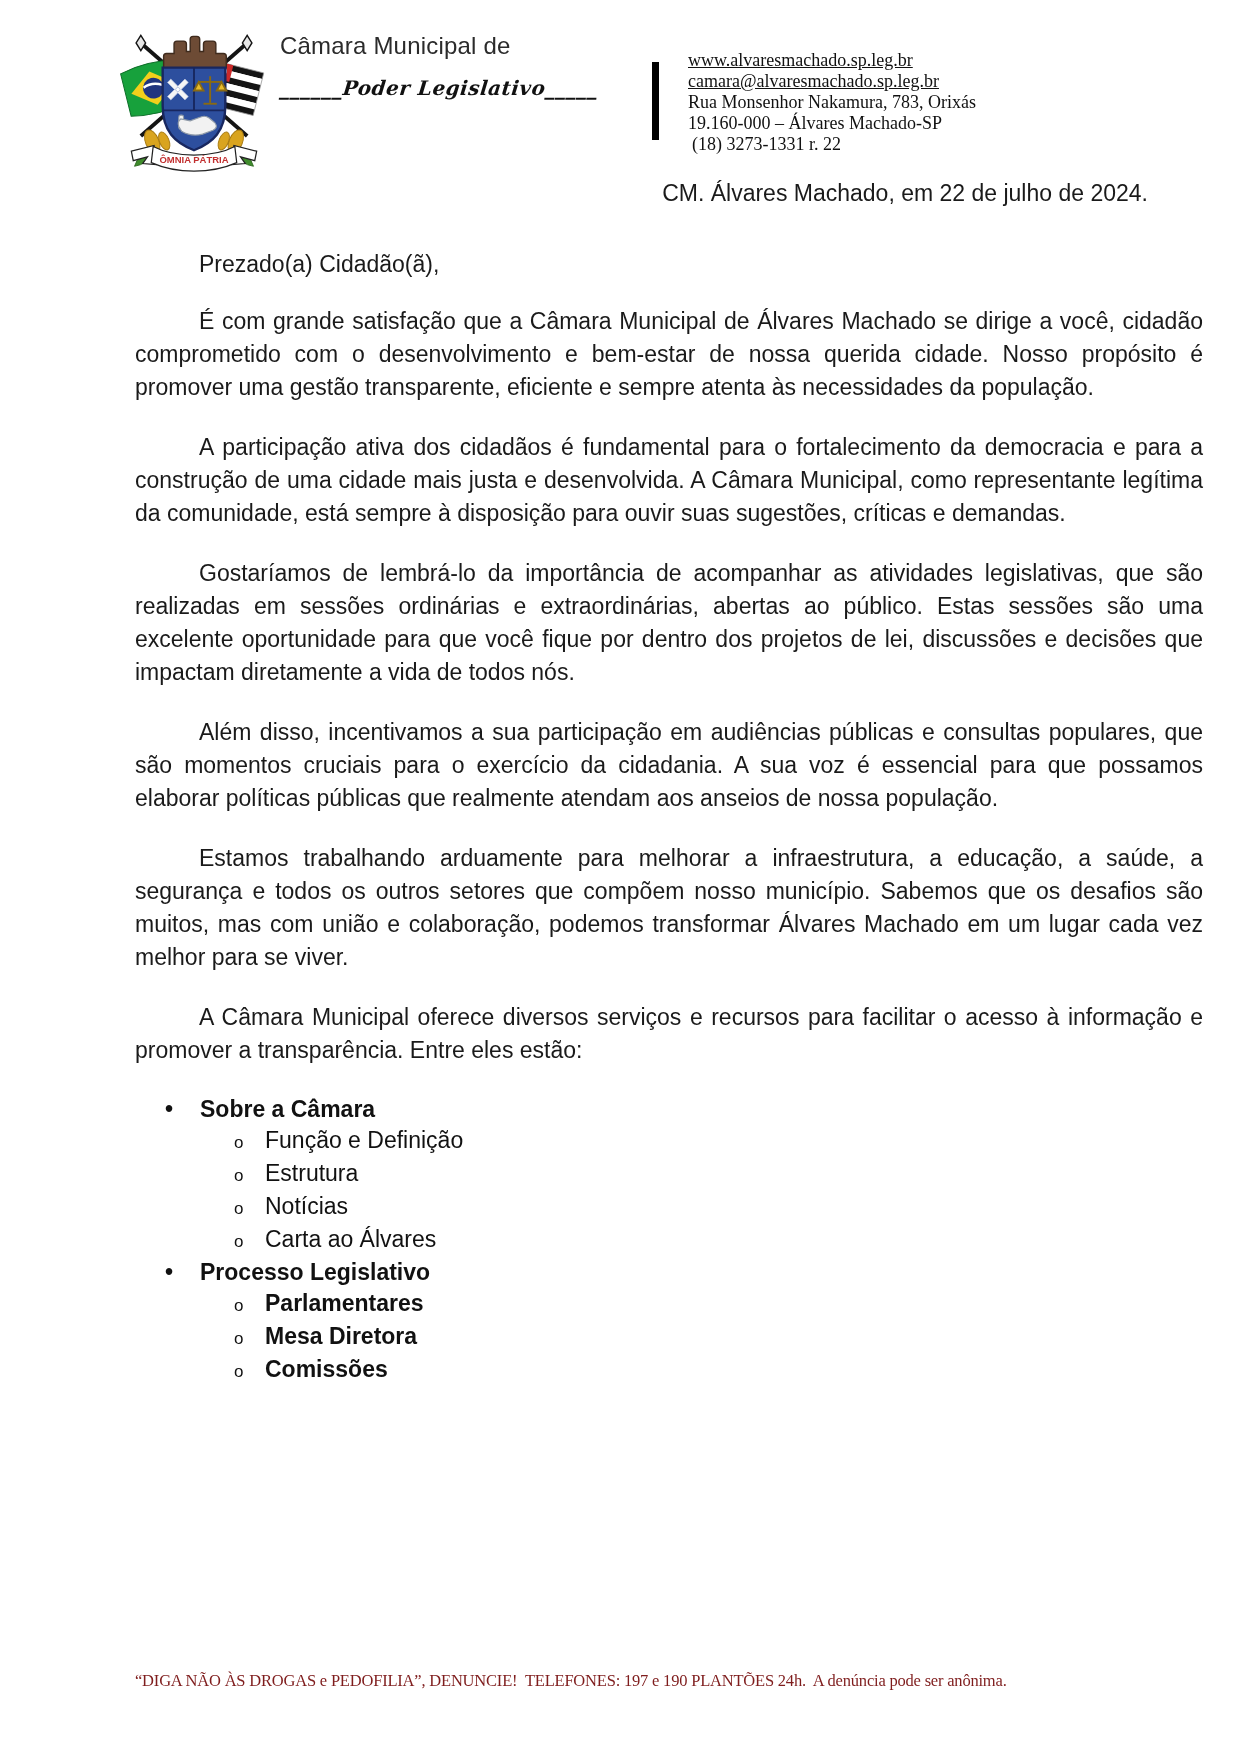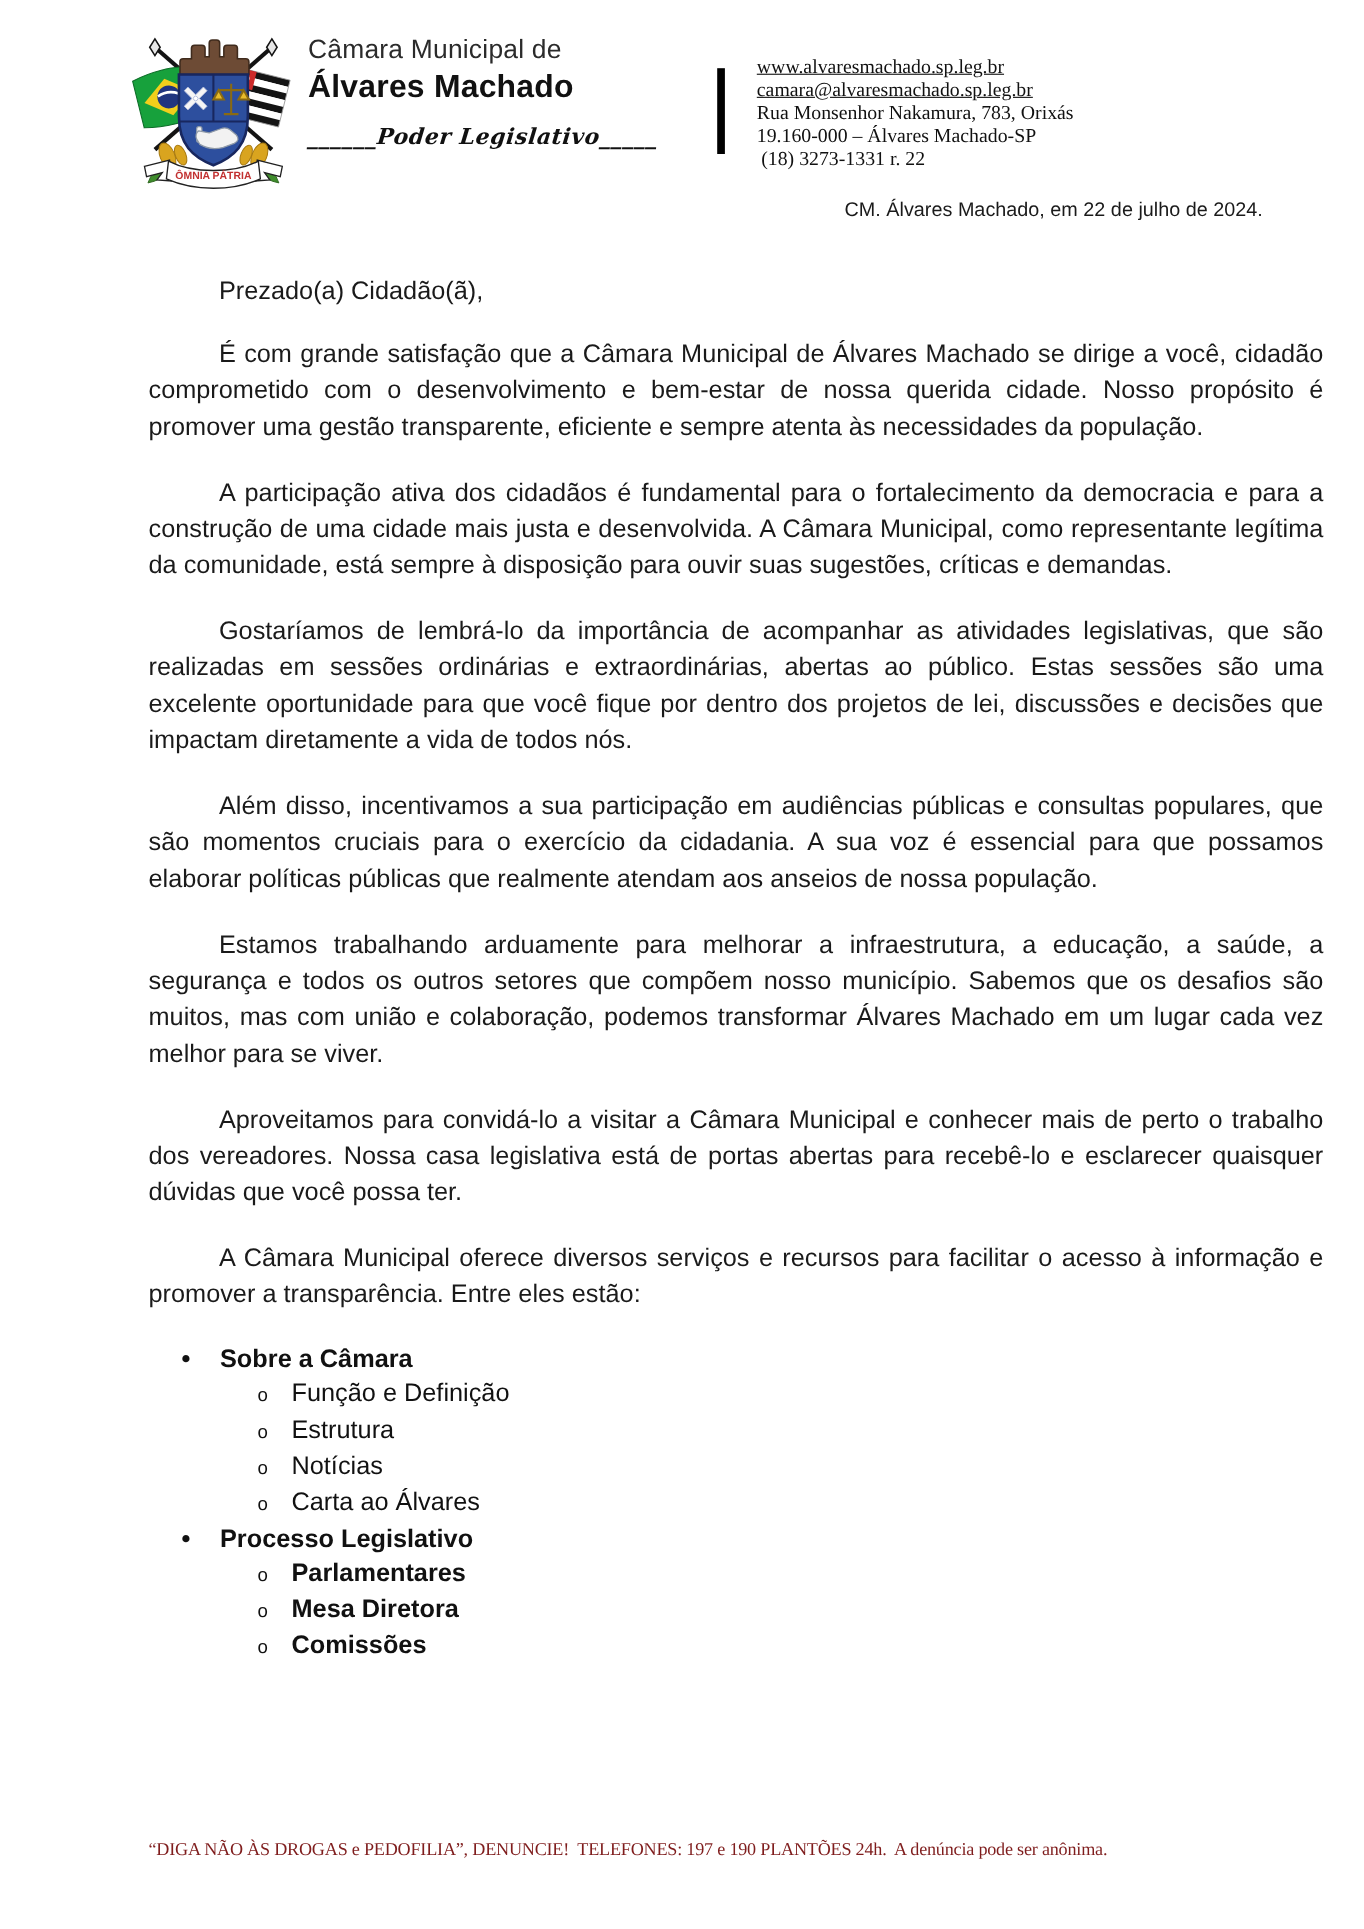--- a/index.html
+++ b/index.html
@@ -22,21 +22,21 @@
   .header-divider{position:absolute; left:534px; top:38px; width:7px; height:78px; background:#000;}
   .contact{
     position:absolute; left:570px; top:26px;
     font-family:"Liberation Serif", serif; font-size:18px; line-height:21px; color:#111;
   }
   .contact a{color:#111; text-decoration:underline; cursor:pointer;}
   .contact .phone{padding-left:4px;}
   
   .dateline{
     position:absolute; top:180px; left:135px; width:1013px;
-    text-align:right; font-size:18px; color:#1a1a1a;
+    text-align:right; font-size:23px; color:#1a1a1a;
   }
   
   .letter-body{position:absolute; top:248px; left:135px; width:1068px;}
   .letter-body p{
     font-size:23px; line-height:33px; color:#1a1a1a;
     text-align:justify; text-indent:64px; margin:0 0 27px 0;
   }
   .letter-body p.salutation{text-align:left; margin-bottom:24px;}
   
   .services{margin-top:6px;}
@@ -136,21 +136,20 @@
           <polygon points="14,134 38,128 40,148 26,147 31,140 16,144" fill="#ffffff" stroke="#222" stroke-width="1.3"></polygon>
           <polygon points="146,134 122,128 120,148 134,147 129,140 144,144" fill="#ffffff" stroke="#222" stroke-width="1.3"></polygon>
           <path d="M37,129 C60,141 100,141 123,129 L125,146 C98,158 62,158 35,146 Z" fill="#ffffff" stroke="#222" stroke-width="1.3"></path>
           <text x="80" y="146" text-anchor="middle" font-family="Liberation Sans, sans-serif" font-size="10" font-weight="bold" fill="#c23030">ÔMNIA PÁTRIA</text>
         </g>
       </svg>
     </div>
 
     <div class="org-block">
       <div class="org-prefix">Câmara Municipal de</div>
-      <div class="org-name">Álvares Machado</div>
       <div class="tagline">______Poder Legislativo_____</div>
     </div>
 
     <div class="header-divider"></div>
 
     <div class="contact">
       <div><a>www.alvaresmachado.sp.leg.br</a></div>
       <div><a>camara@alvaresmachado.sp.leg.br</a></div>
       <div>Rua Monsenhor Nakamura, 783, Orixás</div>
       <div>19.160-000 – Álvares Machado-SP</div>
@@ -160,21 +159,20 @@
 
   <div class="dateline">CM. Álvares Machado, em 22 de julho de 2024.</div>
 
   <div class="letter-body">
     <p class="salutation">Prezado(a) Cidadão(ã),</p>
     <p>É com grande satisfação que a Câmara Municipal de Álvares Machado se dirige a você, cidadão comprometido com o desenvolvimento e bem-estar de nossa querida cidade. Nosso propósito é promover uma gestão transparente, eficiente e sempre atenta às necessidades da população.</p>
     <p>A participação ativa dos cidadãos é fundamental para o fortalecimento da democracia e para a construção de uma cidade mais justa e desenvolvida. A Câmara Municipal, como representante legítima da comunidade, está sempre à disposição para ouvir suas sugestões, críticas e demandas.</p>
     <p>Gostaríamos de lembrá-lo da importância de acompanhar as atividades legislativas, que são realizadas em sessões ordinárias e extraordinárias, abertas ao público. Estas sessões são uma excelente oportunidade para que você fique por dentro dos projetos de lei, discussões e decisões que impactam diretamente a vida de todos nós.</p>
     <p>Além disso, incentivamos a sua participação em audiências públicas e consultas populares, que são momentos cruciais para o exercício da cidadania. A sua voz é essencial para que possamos elaborar políticas públicas que realmente atendam aos anseios de nossa população.</p>
     <p>Estamos trabalhando arduamente para melhorar a infraestrutura, a educação, a saúde, a segurança e todos os outros setores que compõem nosso município. Sabemos que os desafios são muitos, mas com união e colaboração, podemos transformar Álvares Machado em um lugar cada vez melhor para se viver.</p>
-    <p>Aproveitamos para convidá-lo a visitar a Câmara Municipal e conhecer mais de perto o trabalho dos vereadores. Nossa casa legislativa está de portas abertas para recebê-lo e esclarecer quaisquer dúvidas que você possa ter.</p>
     <p>A Câmara Municipal oferece diversos serviços e recursos para facilitar o acesso à informação e promover a transparência. Entre eles estão:</p>
 
     <div class="services">
 
       <div class="li-row lvl1">
         <span class="b1">•</span>
         <span class="label">Sobre a Câmara</span>
       </div>
       <div class="li-row lvl2">
         <span class="b2">o</span>

